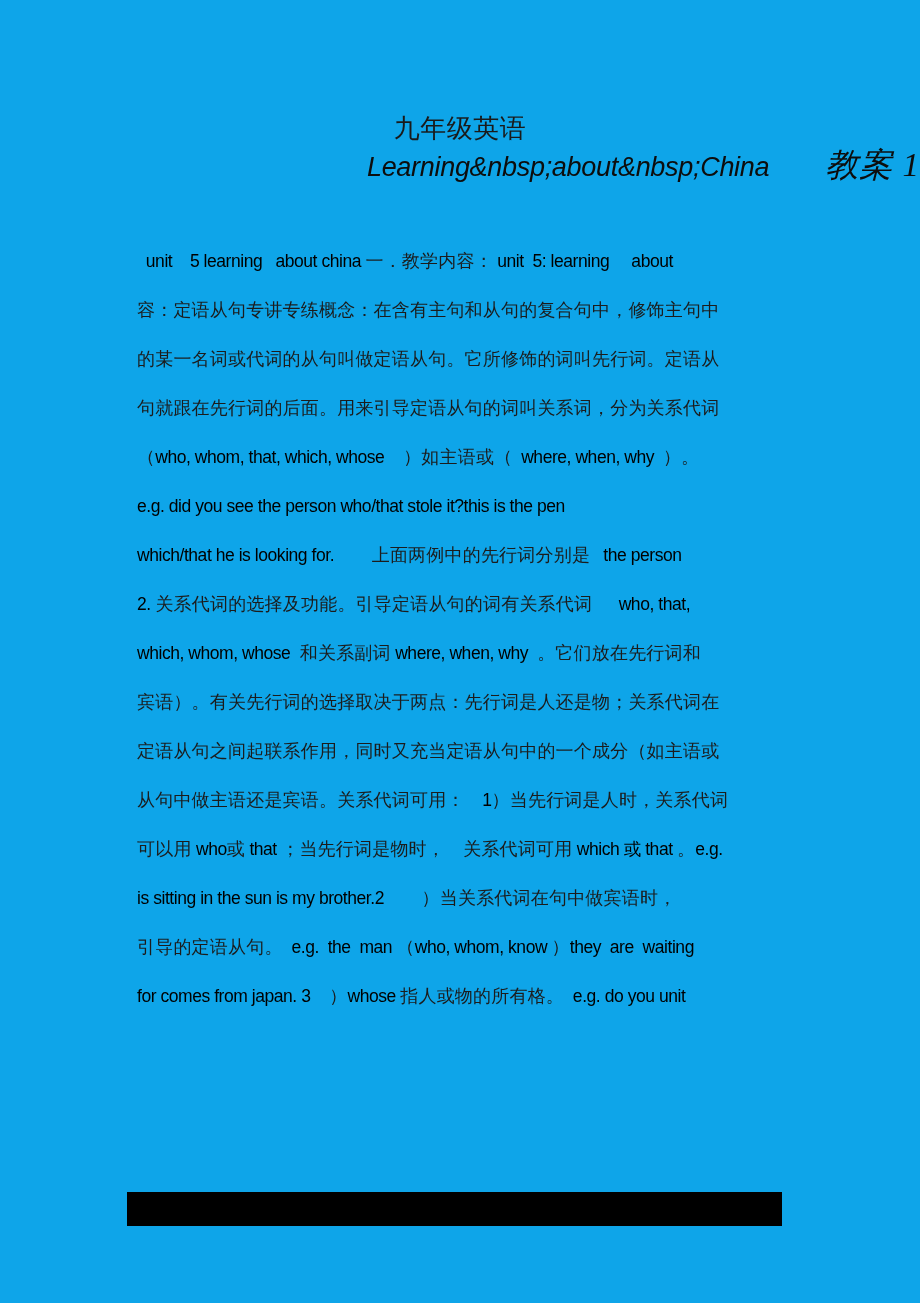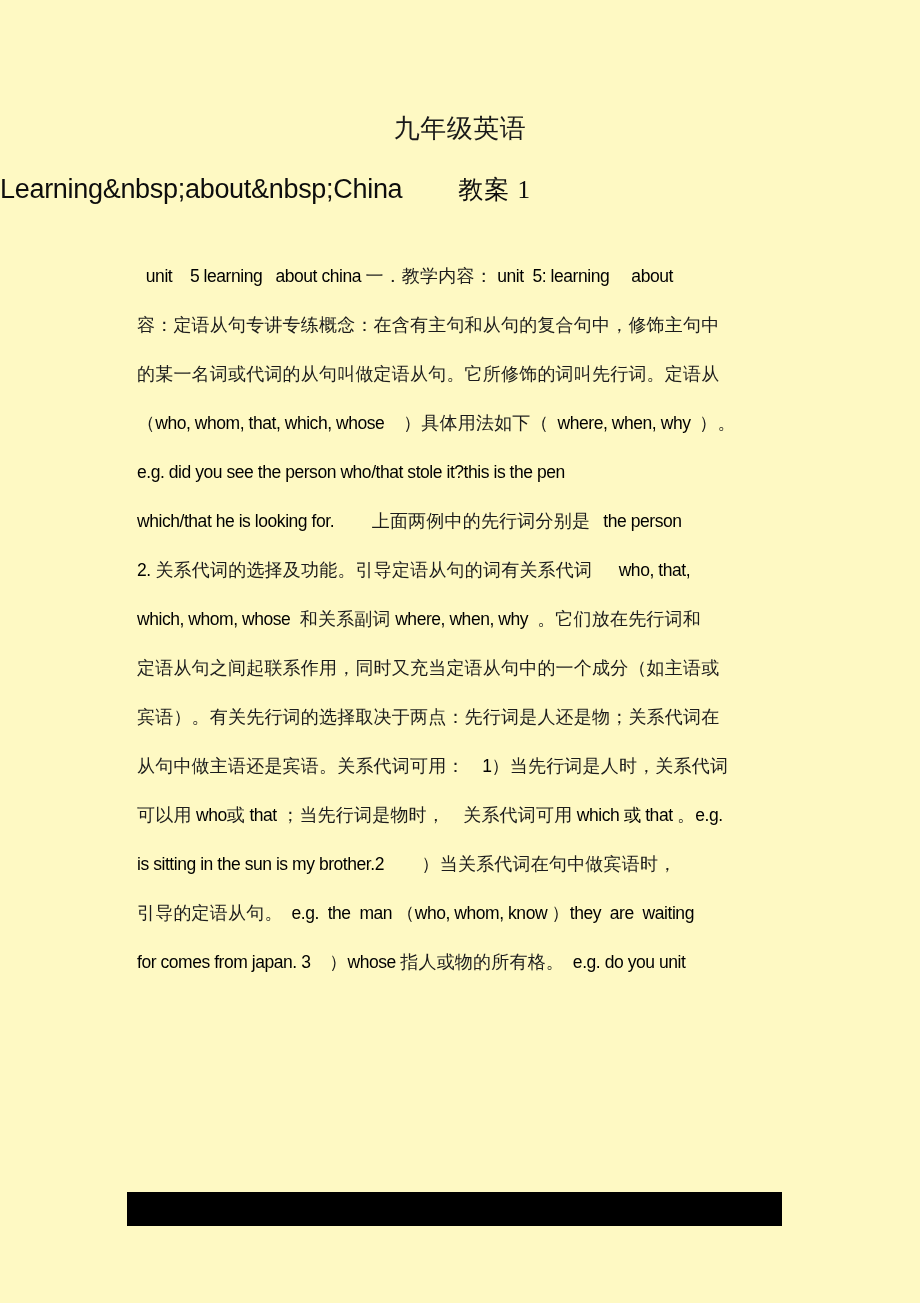--- a/index.html
+++ b/index.html
@@ -14,67 +14,68 @@
     overflow: hidden;
     font-family: "Liberation Sans", sans-serif;
     color: #000000;
     -webkit-font-smoothing: antialiased;
   }
 
   .page {
     position: relative;
     width: 920px;
     height: 1303px;
-    background: #fef9c3;
+    background: #0ea5e9;
   }
 
   
   .title-block {
     position: absolute;
     left: 0;
     top: 112px;
     width: 920px;
     text-align: center;
   }
   .title-line-1 {
     font-family: "Liberation Serif", serif;
     font-size: 26px;
     line-height: 34px;
     letter-spacing: 0.5px;
     color: #1a1a1a;
     white-space: pre;
   }
   .title-line-2 {
-    margin-top: 26px;
+    margin-top: 2px;
     font-family: "Liberation Sans", sans-serif;
     font-size: 27px;
     line-height: 34px;
     color: #0d0d0d;
     white-space: pre;
     display: flex;
-    justify-content: flex-start;
+    justify-content: flex-end;
     align-items: baseline;
+    font-style: italic;
   }
   .title-line-2 .t-latin {
     font-family: "Liberation Sans", sans-serif;
     font-size: 27px;
     letter-spacing: -0.3px;
   }
   .title-line-2 .t-cjk {
     font-family: "Liberation Serif", serif;
-    font-size: 25px;
+    font-size: 33px;
     margin-left: 56px;
     letter-spacing: 1px;
   }
 
   
   .body-block {
     position: absolute;
     left: 137px;
-    top: 252px;
+    top: 237px;
     width: 648px;
   }
   .line {
     height: 49px;
     line-height: 49px;
     font-size: 17.5px;
     white-space: pre;
     overflow: visible;
   }
   .lat {
@@ -109,27 +110,28 @@
     <div class="title-line-2">
       <span class="t-latin">Learning&amp;nbsp;about&amp;nbsp;China</span>
       <span class="t-cjk">教案 1</span>
     </div>
   </div>
 
   <div class="body-block" id="body-block">
       <div class="line"><span class="lat">  unit    5 learning   about china </span><span class="cjk">一．教学内容：</span><span class="lat"> unit  5: learning     about</span></div>
       <div class="line"><span class="cjk">容：定语从句专讲专练概念：在含有主句和从句的复合句中，修饰主句中</span></div>
       <div class="line"><span class="cjk">的某一名词或代词的从句叫做定语从句。它所修饰的词叫先行词。定语从</span></div>
-      <div class="line"><span class="cjk">（</span><span class="lat">who, whom, that, which, whose</span><span class="cjk">    ）具体用法如下（</span><span class="lat">  where, when, why  </span><span class="cjk">）。</span></div>
+      <div class="line"><span class="cjk">句就跟在先行词的后面。用来引导定语从句的词叫关系词，分为关系代词</span></div>
+      <div class="line"><span class="cjk">（</span><span class="lat">who, whom, that, which, whose</span><span class="cjk">    ）如主语或（</span><span class="lat">  where, when, why  </span><span class="cjk">）。</span></div>
       <div class="line"><span class="lat">e.g. did you see the person who/that stole it?this is the pen</span></div>
       <div class="line"><span class="lat">which/that he is looking for.</span><span class="cjk">        上面两例中的先行词分别是</span><span class="lat">   the person</span></div>
       <div class="line"><span class="lat">2.</span><span class="cjk"> 关系代词的选择及功能。引导定语从句的词有关系代词</span><span class="lat">      who, that,</span></div>
       <div class="line"><span class="lat">which, whom, whose</span><span class="cjk">  和关系副词</span><span class="lat"> where, when, why </span><span class="cjk"> 。它们放在先行词和</span></div>
+      <div class="line"><span class="cjk">宾语）。有关先行词的选择取决于两点：先行词是人还是物；关系代词在</span></div>
       <div class="line"><span class="cjk">定语从句之间起联系作用，同时又充当定语从句中的一个成分（如主语或</span></div>
-      <div class="line"><span class="cjk">宾语）。有关先行词的选择取决于两点：先行词是人还是物；关系代词在</span></div>
       <div class="line"><span class="cjk">从句中做主语还是宾语。关系代词可用：</span><span class="lat">    1</span><span class="cjk">）当先行词是人时，关系代词</span></div>
       <div class="line"><span class="cjk">可以用</span><span class="lat"> who</span><span class="cjk">或</span><span class="lat"> that </span><span class="cjk">；当先行词是物时，　关系代词可用</span><span class="lat"> which 或 that </span><span class="cjk">。</span><span class="lat">e.g.</span></div>
       <div class="line"><span class="lat">is sitting in the sun is my brother.2</span><span class="cjk">        ）当关系代词在句中做宾语时，</span></div>
       <div class="line"><span class="cjk">引导的定语从句。</span><span class="lat">  e.g.  the  man </span><span class="cjk">（</span><span class="lat">who, whom, know </span><span class="cjk">）</span><span class="lat">they  are  waiting</span></div>
       <div class="line"><span class="lat">for comes from japan. 3</span><span class="cjk">    ）</span><span class="lat">whose </span><span class="cjk">指人或物的所有格。</span><span class="lat">  e.g. do you unit</span></div>
     </div>
 
   <div class="redaction-bar"></div>
 
 </div>

